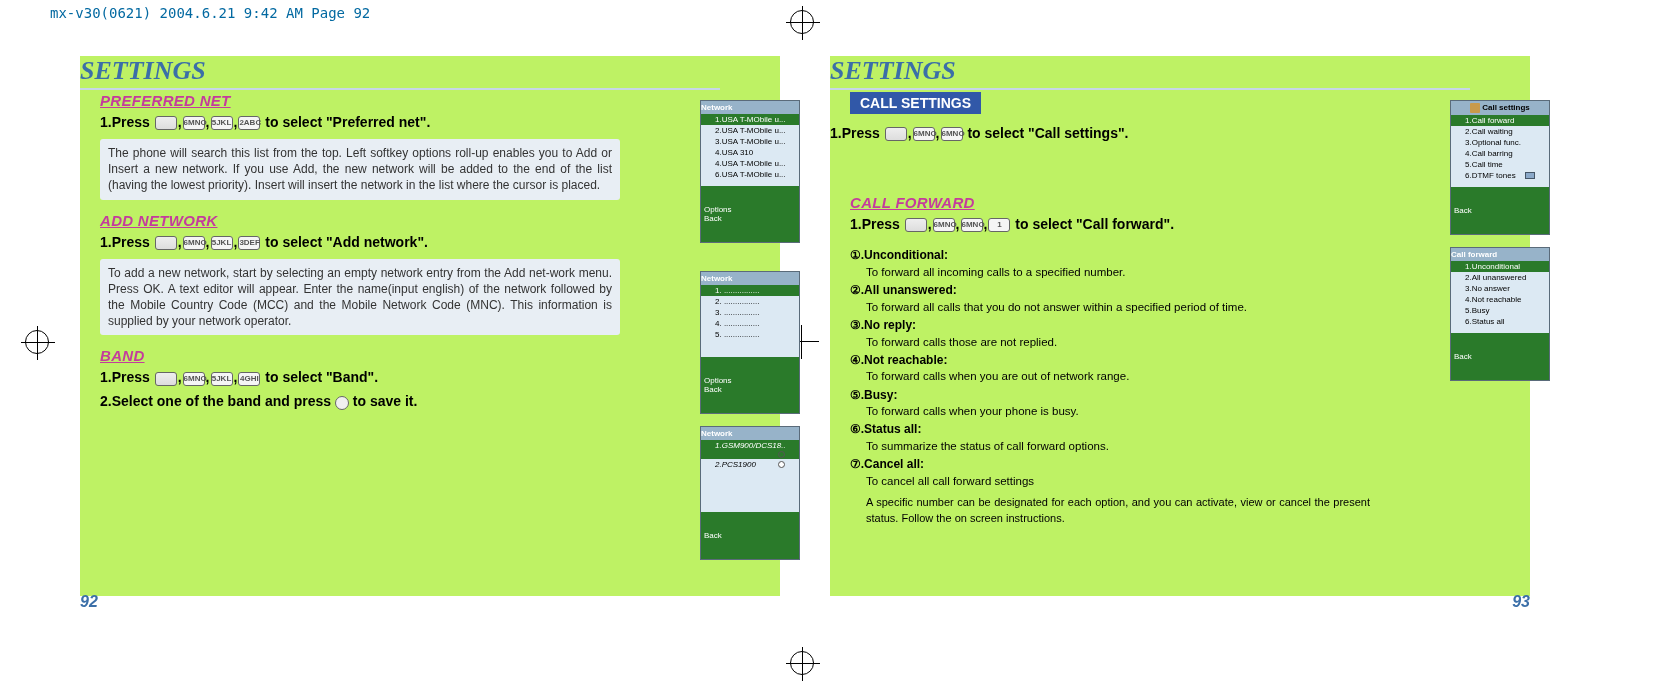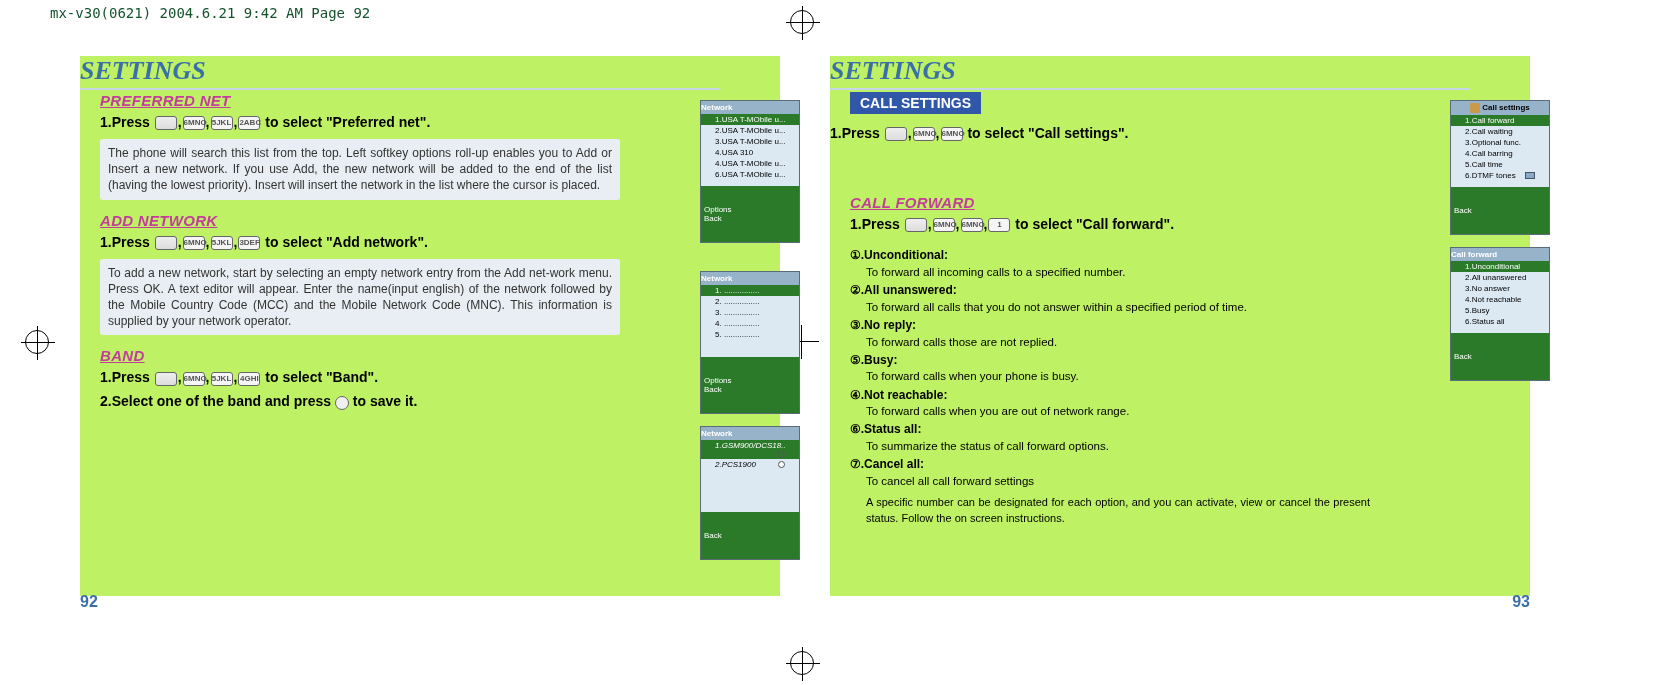--- a/index.html
+++ b/index.html
@@ -5,21 +5,21 @@
   * { box-sizing: border-box; }
   body {
     margin: 0;
     width: 1660px;
     height: 685px;
     font-family: Arial, Helvetica, sans-serif;
     background: #ffffff;
     position: relative;
     color: #000;
   }
-  .header-strip { position: absolute; top: 5px; left: 50px; font-size: 14px; color: #14532d; font-family: monospace; }
+  .header-strip { position: absolute; top: 5px; left: 50px; font-size: 14px; color: #0369a1; font-family: monospace; }
 
   .page {
     position: absolute;
     top: 56px;
     width: 700px;
     height: 540px;
     background: #bef264;
   }
   .page-left { left: 80px; }
   .page-right { left: 830px; }
@@ -58,21 +58,21 @@
   .ps-body-short { height:72px;font-style:italic; }
 
   .blue-tab { display:inline-block; background:#3158a8; color:#fff; font-weight:bold; font-size:14px; padding:3px 10px; margin-bottom:6px; }
 
   .item-row { font-size: 12px; color:#000; line-height:1.4; margin:2px 0; }
   .item-label { font-weight:bold; }
   .item-desc { font-size:11.5px; padding-left: 16px; }
 
   .footer-text { font-size:11px; padding-left:16px; margin-top:6px; line-height:1.4; text-align:justify; }
 
-  .page-num { position:absolute; bottom:-15px; font-size:16px; font-weight:bold; color:#3b6fa8; }
+  .page-num { position:absolute; bottom:-15px; font-size:16px; font-weight:bold; font-style:italic; color:#3b6fa8; }
   .page-num.left { left: 0; }
   .page-num.right { right: 0; }
 
   .reg-mark { position:absolute; width:24px; height:24px; border:1px solid #000; border-radius:50%; }
   .reg-mark::before { content:''; position:absolute; left:11px; top:-5px; width:1px; height:34px; background:#000; }
   .reg-mark::after { content:''; position:absolute; top:11px; left:-5px; height:1px; width:34px; background:#000; }
   .reg-left { top: 330px; left: 25px; }
   .reg-mid-top { top: 10px; left: 790px; }
   .reg-mid-bot { bottom: 10px; left: 790px; }
 
@@ -207,26 +207,26 @@
           </div>
           <div class="item-row">
             <div class="item-label">②.All unanswered:</div>
             <div class="item-desc">To forward all calls that you do not answer within a specified period of time.</div>
           </div>
           <div class="item-row">
             <div class="item-label">③.No reply:</div>
             <div class="item-desc">To forward calls those are not replied.</div>
           </div>
           <div class="item-row">
+            <div class="item-label">④.Not reachable:</div>
+            <div class="item-desc">To forward calls when you are out of network range.</div>
+          </div>
+          <div class="item-row">
             <div class="item-label">⑤.Busy:</div>
             <div class="item-desc">To forward calls when your phone is busy.</div>
-          </div>
-          <div class="item-row">
-            <div class="item-label">④.Not reachable:</div>
-            <div class="item-desc">To forward calls when you are out of network range.</div>
           </div>
           <div class="item-row">
             <div class="item-label">⑥.Status all:</div>
             <div class="item-desc">To summarize the status of call forward options.</div>
           </div>
           <div class="item-row">
             <div class="item-label">⑦.Cancel all:</div>
             <div class="item-desc">To cancel all call forward settings</div>
           </div>
         </div>

